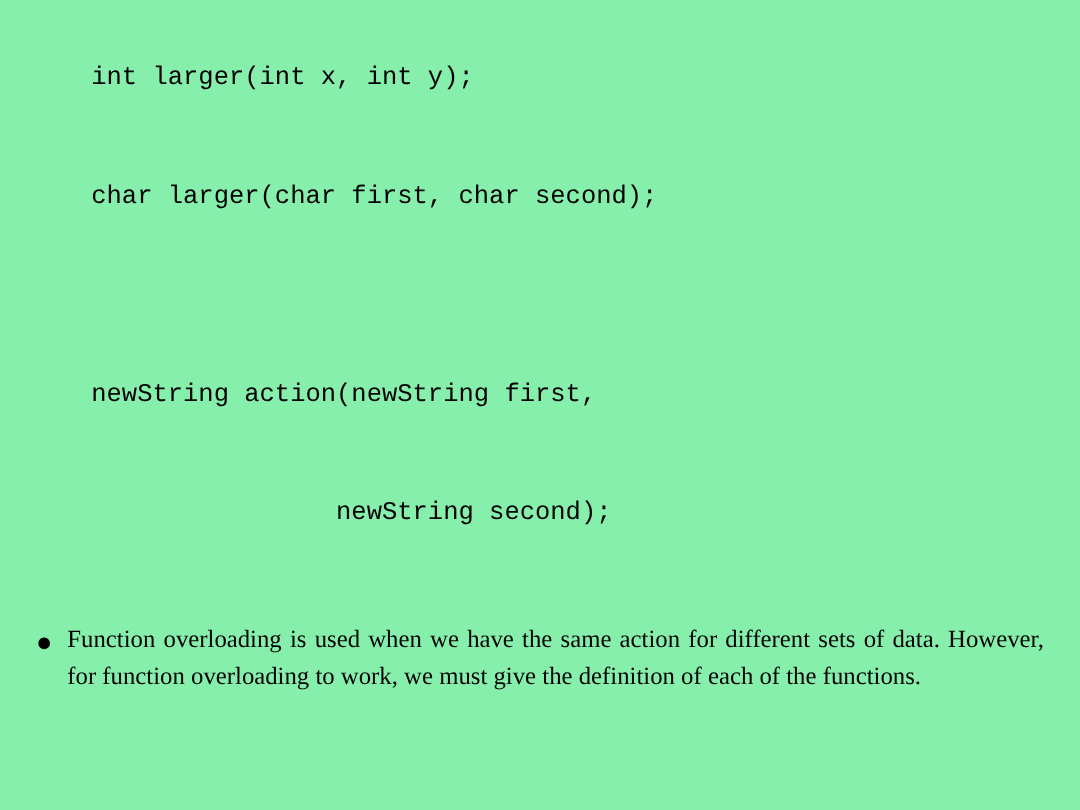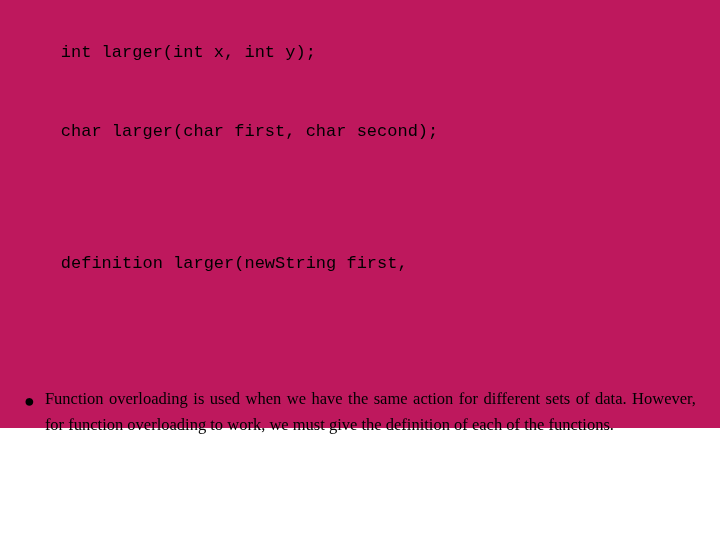--- a/index.html
+++ b/index.html
@@ -11,22 +11,22 @@
     body {
       width: 720px;
       height: 540px;
       background-color: #ffffff;
       font-family: Georgia, 'Times New Roman', Times, serif;
       overflow: hidden;
     }
 
     .page-container {
       width: 720px;
-      height: 428px;
-      background: #be185d;
+      height: 540px;
+      background: #86efac;
       padding: 14px 20px 4px 20px;
     }
 
     .code-block {
       font-family: 'Courier New', Courier, monospace;
       font-size: 17px;
       line-height: 1.55;
       color: #000000;
       margin-bottom: 30px;
       white-space: pre;
@@ -59,22 +59,23 @@
 <body>
 
 <div class="page-container">
 
   <div class="code-block">
     <span>int larger(int x, int y);</span>
     <br>
     <span>char larger(char first, char second);</span>
     <br>
     <br>
-    <span>definition larger(newString first,</span>
+    <span>newString action(newString first,</span>
     <br>
+    <span>                newString second);</span>
   </div>
 
   <div class="bullet-section">
     <span class="bullet-dot">●</span>
     <span class="bullet-text">Function overloading is used when we have the same action for different sets of data. However, for function overloading to work, we must give the definition of each of the functions.</span>
   </div>
 
 </div>
 
 </body></html>

